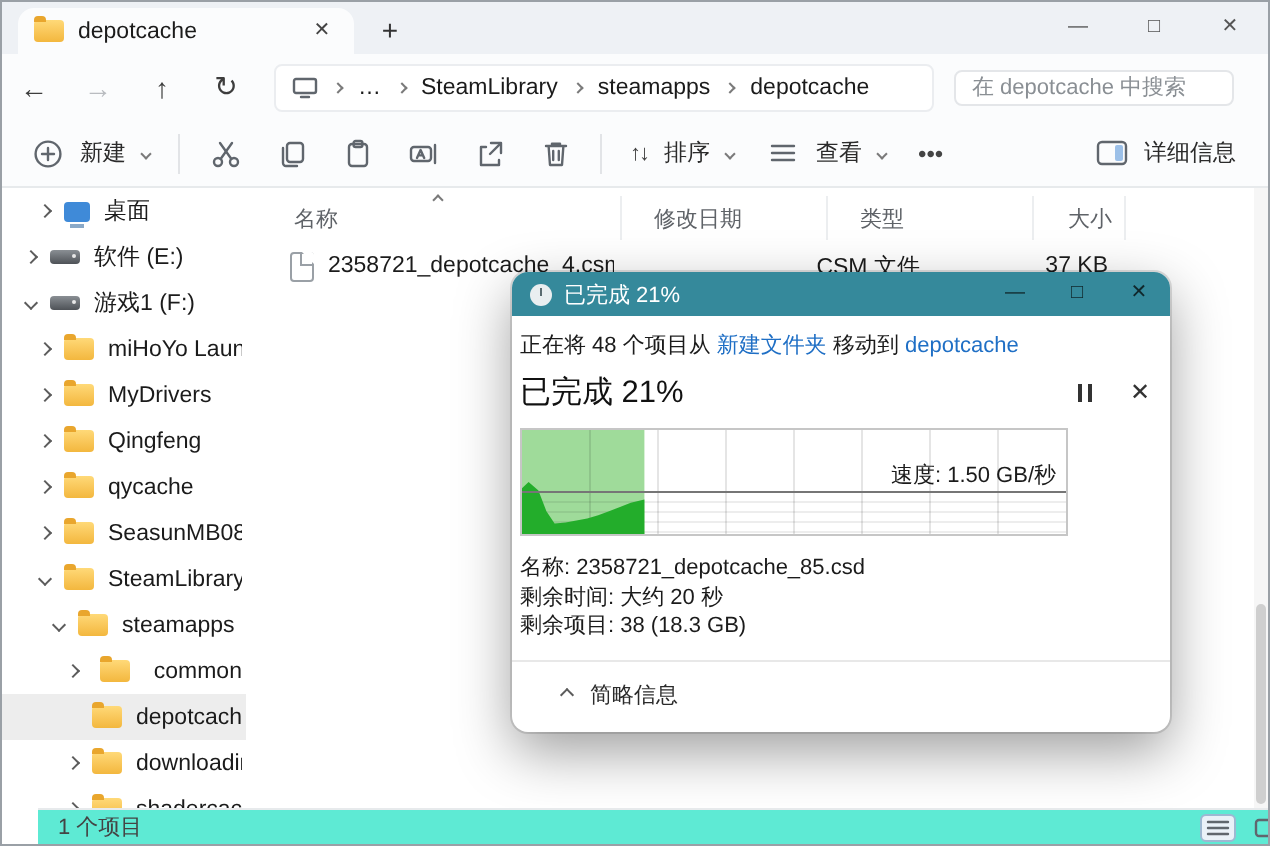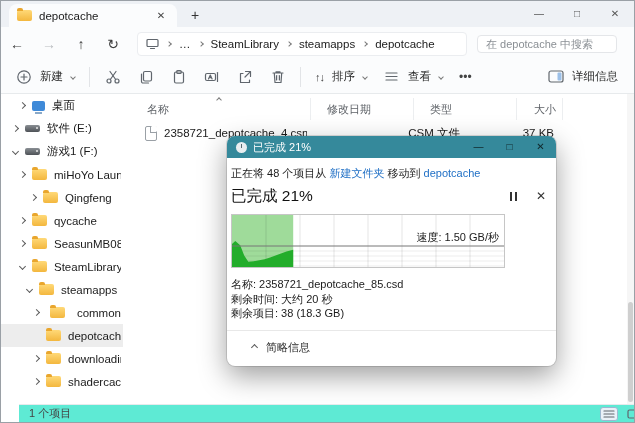--- a/index.html
+++ b/index.html
@@ -85,21 +85,21 @@
   .col.size  { width:46px; justify-content:flex-end; padding-right:6px; padding-left:0; }
   .sort-caret { position:absolute; left:86px; top:0px; }
   .filerow { position:absolute; left:0; top:28px; right:80px; height:22px; display:flex; align-items:center; }
   .cell { white-space:nowrap; overflow:hidden; }
   .cell.name { width:180px; padding-left:14px; display:flex; align-items:center; gap:7px; }
   .cell.date { width:103px; color:#1b1b1b;margin-top:25px; }
   .cell.type { width:103px; }
   .cell.size { width:46px; text-align:right; color:#1b1b1b; }
 
   
-  .dialog { position:absolute; left:226px; top:135px; width:329px; background:#fff; border-radius:8px;
+  .dialog { position:absolute; left:255px; top:135px; width:329px; background:#fff; border-radius:8px;
             box-shadow:0 10px 28px rgba(0,0,0,.38), 0 0 0 1px rgba(0,0,0,.12); overflow:hidden; }
   .dlg-titlebar { height:22px; display:flex; align-items:center; padding-left:9px; gap:6px; color:#fff; font-size:11px; }
   .dlg-app-ic { width:11px; height:11px; border-radius:50%; background:#e9eef0; position:relative; flex:0 0 auto; }
   .dlg-app-ic::after { content:""; position:absolute; left:5px; top:2px; width:1px; height:4px; background:#5a6b70; }
   .dlg-title { flex:1; }
   .dlg-ctrls { display:flex; height:100%; }
   .dlg-ctrls span { width:31px; text-align:center; line-height:22px; font-size:10px; color:#10272b; }
   .dlg-body { padding:8px 4px 0; }
   .dlg-action { font-size:11px; line-height:15px; }
   .dlg-link { color:#1f6fc5; }
@@ -276,21 +276,26 @@
         <div class="tree-item" style="padding-left: 12px;">
     <span class="chev down"></span>
     <span class="tree-icon drive-ic"></span>
     <span class="tree-label">游戏1 (F:)</span>
   </div>
         <div class="tree-item" style="padding-left: 19px;">
     <span class="chev"></span>
     <span class="tree-icon folder-ic"></span>
     <span class="tree-label">miHoYo Launch</span>
   </div>
-        <div class="tree-item" style="padding-left: 30px;">
+        <div class="tree-item" style="padding-left: 19px;">
+    <span class="chev"></span>
+    <span class="tree-icon folder-ic"></span>
+    <span class="tree-label">MyDrivers</span>
+  </div>
+        <div class="tree-item" style="padding-left: 19px;">
     <span class="chev"></span>
     <span class="tree-icon folder-ic"></span>
     <span class="tree-label">Qingfeng</span>
   </div>
         <div class="tree-item" style="padding-left: 19px;">
     <span class="chev"></span>
     <span class="tree-icon folder-ic"></span>
     <span class="tree-label">qycache</span>
   </div>
         <div class="tree-item" style="padding-left: 19px;">

